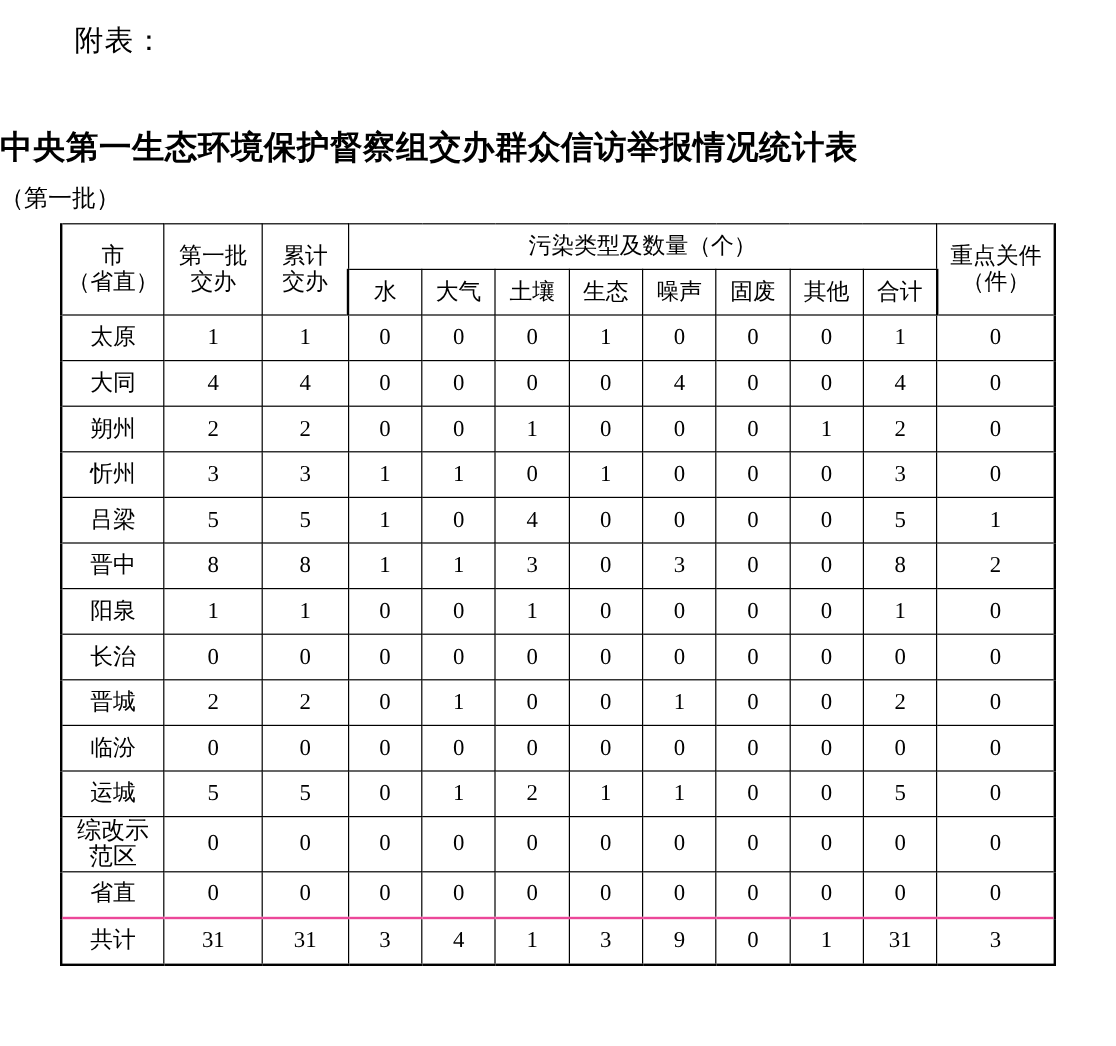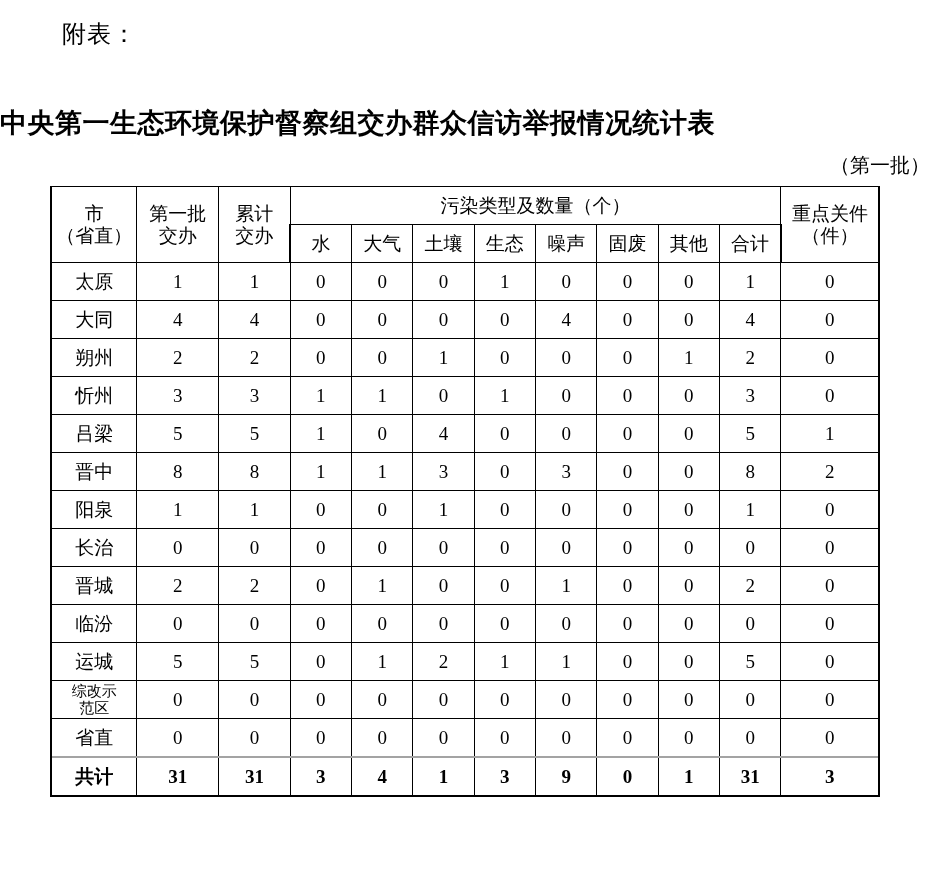--- a/index.html
+++ b/index.html
@@ -35,21 +35,21 @@
     top: 105px;
     font-size: 27px;
     font-weight: bold;
     letter-spacing: 0.5px;
   }
   .doc-subtitle {
     position: absolute;
     left: 0;
     right: 0;
     top: 152px;
-    text-align: right;
+    text-align: left;
     font-size: 20px;
     font-weight: normal;
   }
   .table-wrap {
     position: absolute;
     left: 50px;
     top: 186px;
     width: 830px;
   }
   table.stat {
@@ -66,30 +66,30 @@
     padding: 0;
     height: 37px;
     line-height: 1.15;
   }
   table.stat thead td {
     font-size: 19px;
   }
   .outer-top td { border-top: 2px solid #000; }
   table.stat tr td:first-child { border-left: 2px solid #000; }
   table.stat tr td:last-child { border-right: 2px solid #000; }
-  tr.total-row td { border-top: 2px solid #a3a3a3; border-bottom: 2px solid #000; font-weight: bold; }
+  tr.total-row td { border-top: 2px solid #ec4899; border-bottom: 2px solid #000; font-weight: normal; }
   .hdr-city { width: 84px; }
   .hdr-first { width: 80px; }
   .hdr-cum { width: 70px; }
   .hdr-type { width: 60px; }
   .hdr-key { width: 96px; }
   .head-tall { height: 60px; }
   .head-span { height: 42px; }
   .city-cell { font-size: 19px; }
-  .city-cell.two-line { font-size: 15px; line-height: 1.12; }
+  .city-cell.two-line { font-size: 20px; line-height: 1.12; }
   .num { font-size: 19px; }
   .bold { font-weight: bold; }
   .stack { display: block; }
 </style>
 </head>
 <body>
 
 <div class="page">
 
   <div class="prefix-label">附表：</div>

